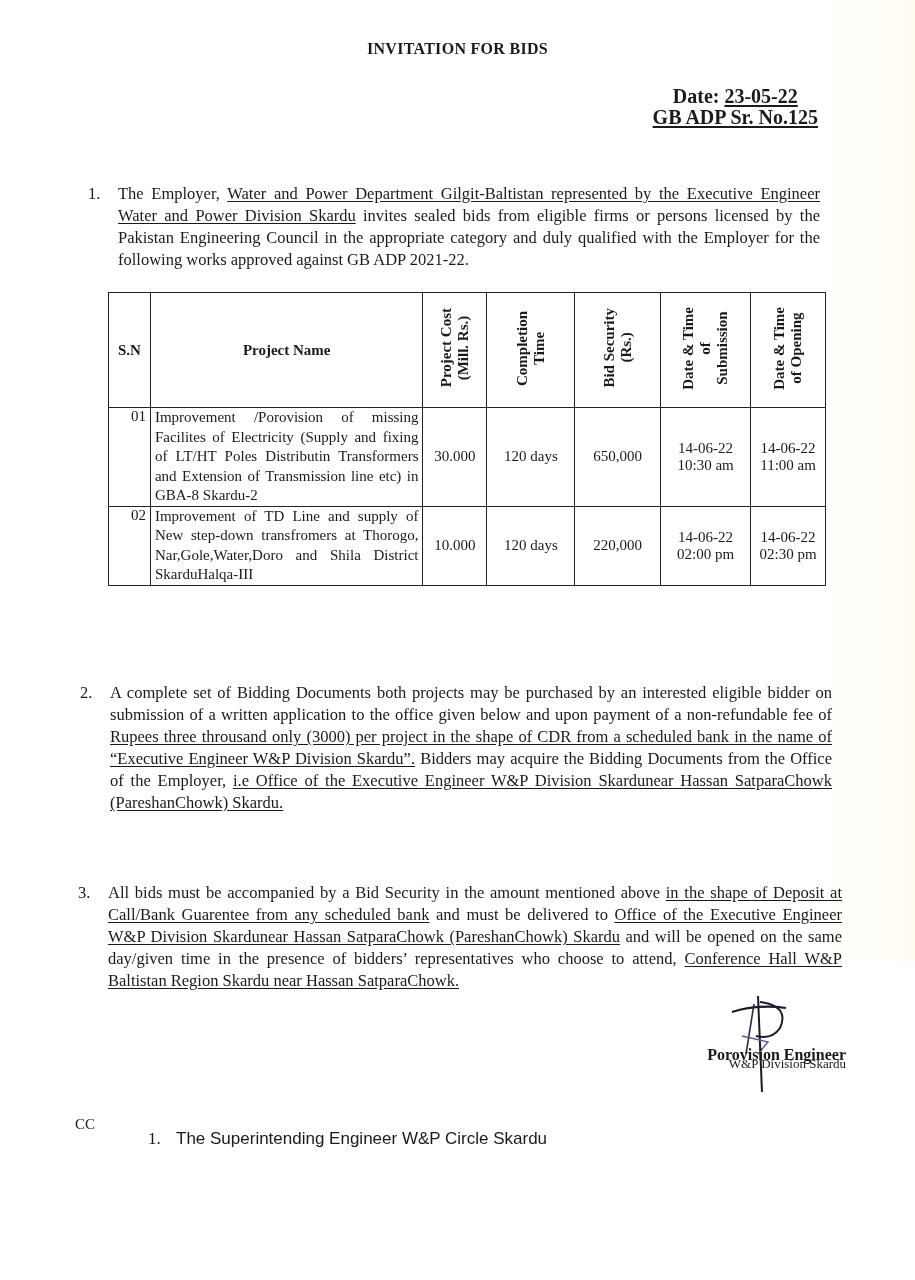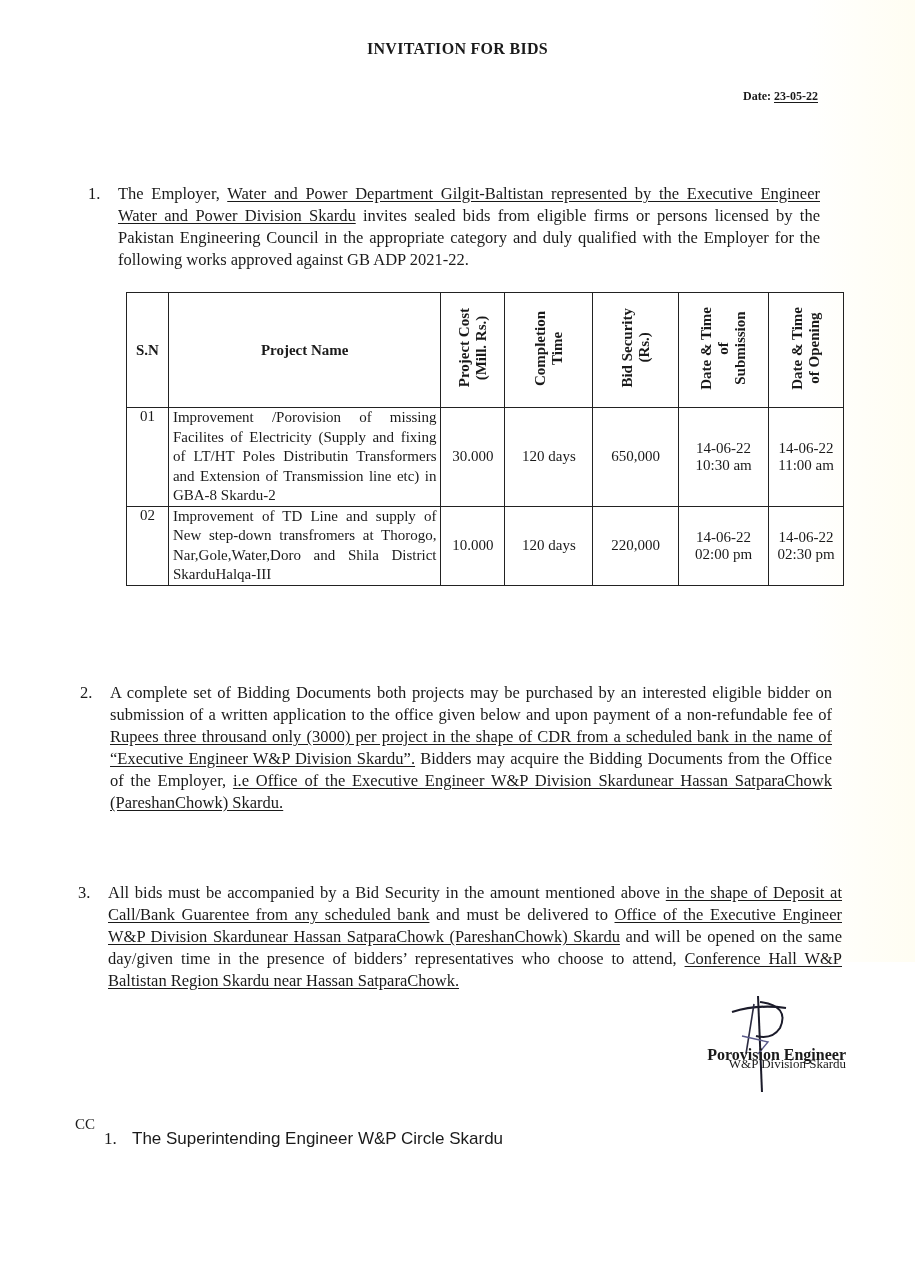--- a/index.html
+++ b/index.html
@@ -6,61 +6,64 @@
   body {
     width: 915px; height: 1280px; background: #ffffff; position: relative;
     font-family: "Liberation Serif", "DejaVu Serif", serif; color: #1a1a1a;
     overflow: hidden;
   }
   .page { position: absolute; left: 0; top: 0; width: 915px; height: 962px;
     background: linear-gradient(90deg, #ffffff 0%, #ffffff 88%, #fffdf2 100%); }
   .title { position: absolute; top: 40px; left: 0; width: 915px; text-align: center;
     font-weight: bold; font-size: 16px; letter-spacing: 0.3px; }
   .date-block { position: absolute; right: 97px; top: 86px; text-align: center;
-    font-weight: bold; font-size: 12px; line-height: 21px; }
+    font-weight: bold; font-size: 20px; line-height: 21px; }
   .u { text-decoration: underline; text-underline-offset: 2px; }
   .para { position: absolute; font-size: 16.5px; line-height: 22px; text-align: justify; }
   .para .num { position: absolute; left: -30px; top: 0; }
   .p1 { left: 118px; top: 183px; width: 702px; }
   .p2 { left: 110px; top: 682px; width: 722px; }
   .p3 { left: 108px; top: 882px; width: 734px; }
 
-  table.bids { position: absolute; left: 126px; top: 292px; width: 718px;
+  table.bids { position: absolute; left: 108px; top: 292px; width: 718px;
     border-collapse: collapse; font-size: 15px; }
   table.bids td, table.bids th { border: 1.3px solid #222; padding: 0 4px; }
   table.bids th { height: 114px; font-weight: bold; font-size: 15px; }
   .vert { writing-mode: vertical-rl; transform: rotate(180deg); display: inline-block;
     line-height: 17px; text-align: center; white-space: pre-line; }
   td.c { text-align: center; vertical-align: middle; }
-  td.sn { vertical-align: top; text-align: center; padding-top: 3px; }
+  td.sn { vertical-align: top; text-align: right; padding-top: 3px; }
   td.pname { text-align: justify; line-height: 19.5px; padding: 2px 6px; }
 
   .sig-area { position: absolute; left: 660px; top: 992px; width: 200px; height: 110px; }
   .sig-svg { position: absolute; left: 68px; top: 0; }
   .sig-title { position: absolute; right: 14px; top: 54px; font-weight: bold; font-size: 16px; }
   .sig-div { position: absolute; right: 14px; top: 64px; font-size: 13px; }
 
   .cc { position: absolute; left: 75px; top: 1116px; font-size: 15px; }
   .cc-list { position: absolute; left: 104px; top: 1126px; font-family: "Liberation Sans", "DejaVu Sans", sans-serif;
     font-size: 17px; line-height: 26px; }
-  .cc-list div { white-space: nowrap; }
+  .cc-list div { white-space: nowrap; margin-left: 44px; }
   .cc-list .n { display: inline-block; width: 28px; font-family: "Liberation Serif", serif; }
   .blank-line { display: inline-block; width: 188px; border-bottom: 1.5px solid #111; vertical-align: baseline; }
 </style>
 </head>
 <body>
 
 <div class="page">
 
   <div class="title">INVITATION FOR BIDS</div>
 
   <div class="date-block">
     <div>
       <span>Date:</span>
       <span class="u">23-05-22</span>
+    </div>
+    <div>
+      <span class="u">GB ADP Sr. No.125</span>
     </div>
   </div>
 
   <div class="para p1">
     <span class="num">1.</span>
     <span>The Employer, </span><span class="u">Water and Power Department Gilgit-Baltistan represented by the Executive Engineer Water and Power Division Skardu</span><span> invites sealed bids from eligible firms or persons licensed by the Pakistan Engineering Council in the appropriate category and duly qualified with the Employer for the following works approved against GB ADP 2021-22.</span>
   </div>
 
   <table class="bids">
     <colgroup>

